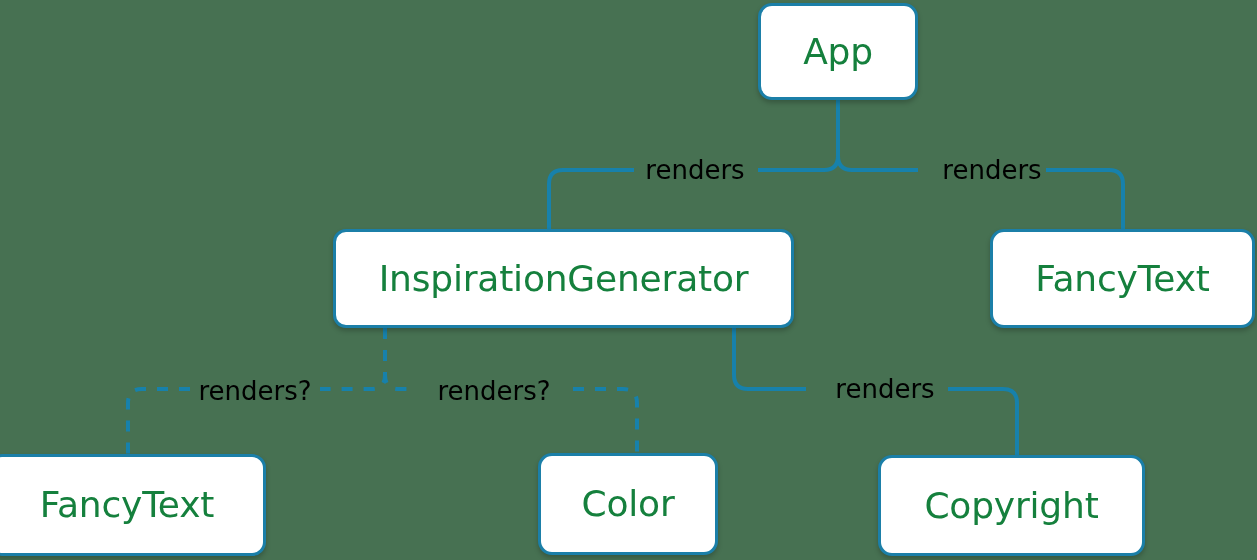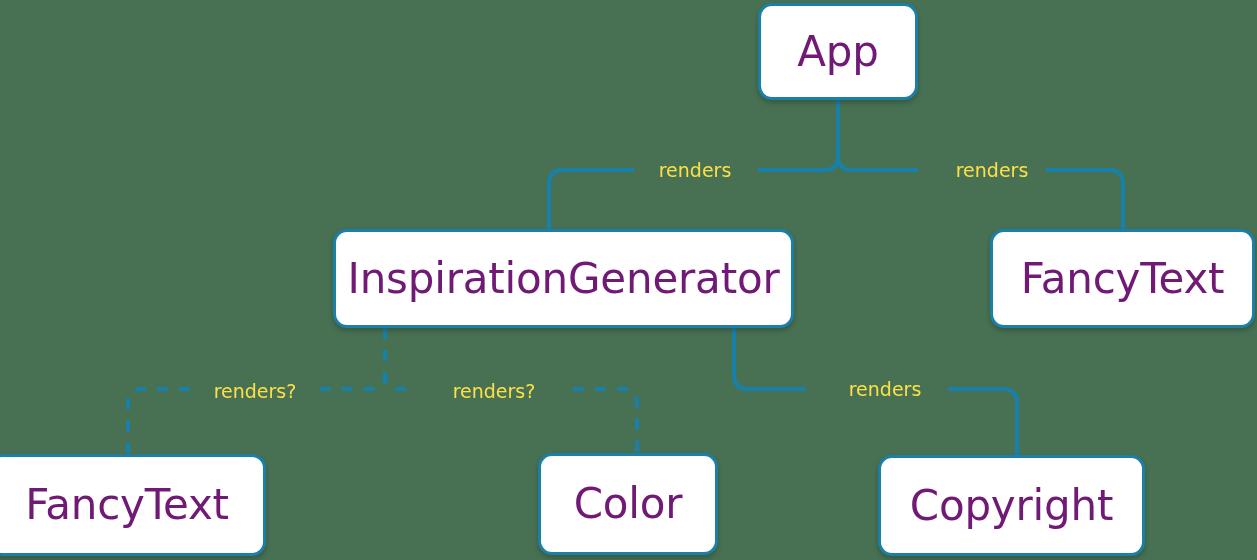--- a/index.html
+++ b/index.html
@@ -32,38 +32,38 @@
     border: 3px solid #1b7fa8;
     border-radius: 14px;
     box-sizing: border-box;
     display: flex;
     align-items: center;
     justify-content: center;
     box-shadow: 0 3px 5px rgba(0,0,0,0.22);
     z-index: 2;
   }
   .node-label {
-    color: #701a75;
-    font-size: 42px;
+    color: #15803d;
+    font-size: 36px;
     line-height: 1;
     letter-spacing: -0.2px;
     white-space: nowrap;
   }
   .edge-label {
     position: absolute;
-    color: #fde047;
-    font-size: 19px;
+    color: #000000;
+    font-size: 26px;
     line-height: 1;
     white-space: nowrap;
     z-index: 3;
     transform: translate(-50%, -50%);
   }
   
   #node-app          { left: 758px;  top: 3px;   width: 160px; height: 97px; }
-  #node-inspgen      { left: 333px;  top: 229px; width: 461px; height: 99px; }
+  #node-inspgen      { left: 333px;  top: 229px; width: 461px; height: 99px; border-radius: 13px; }
   #node-fancytext-r  { left: 990px;  top: 229px; width: 265px; height: 99px; border-right-width: 3px; }
   #node-fancytext-b  { left: -12px;  top: 454px; width: 278px; height: 102px; }
   #node-color        { left: 538px;  top: 453px; width: 180px; height: 102px; }
   #node-copyright    { left: 878px;  top: 455px; width: 267px; height: 101px; }
 </style>
 </head>
 <body>
 
 <div id="diagram">
 

